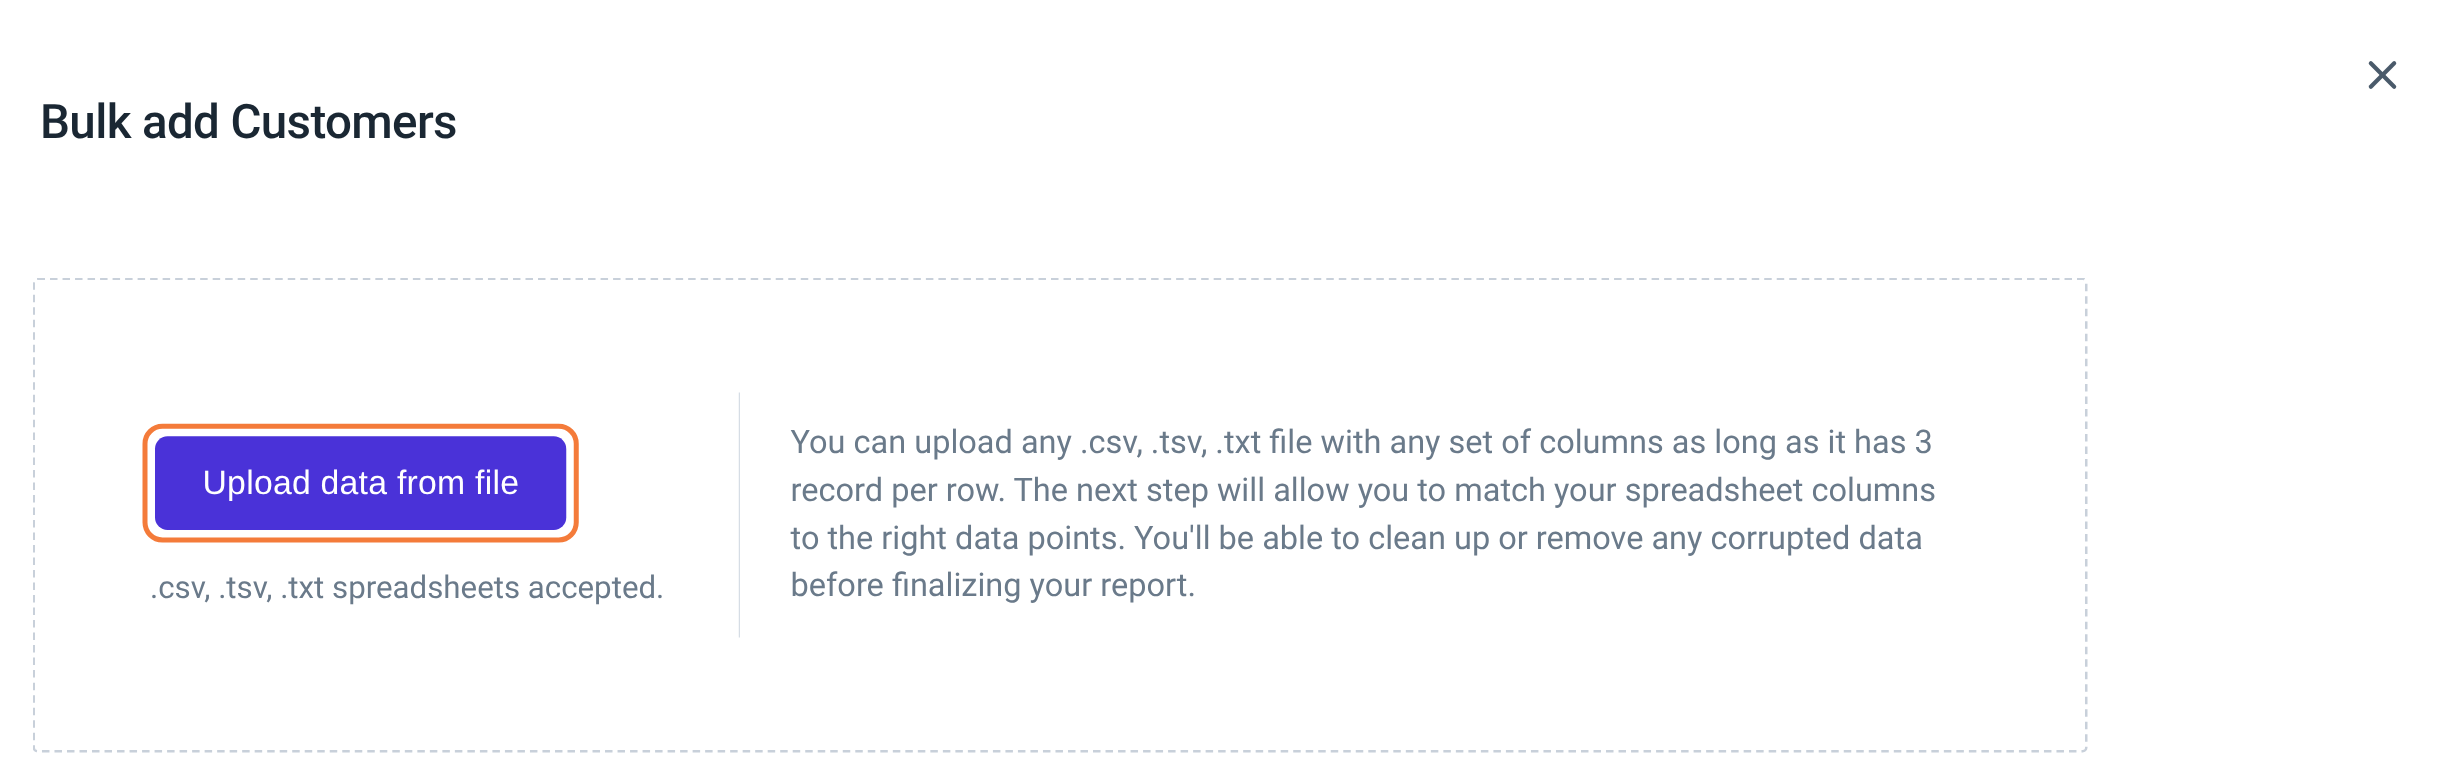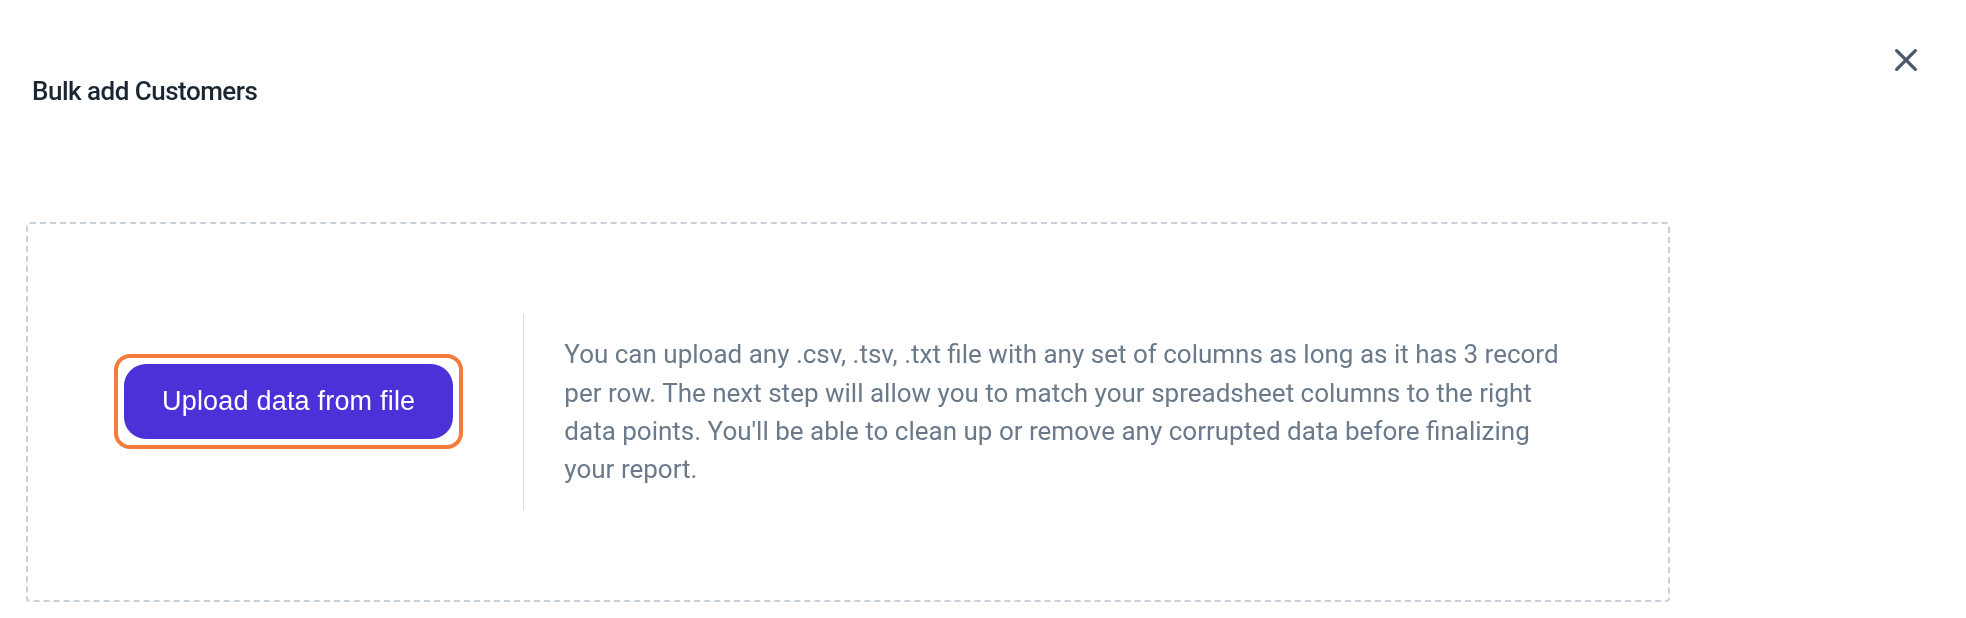--- a/index.html
+++ b/index.html
@@ -33,21 +33,21 @@
 
     .close-btn svg {
       width: 32px;
       height: 32px;
     }
 
     .modal-title {
       position: absolute;
       top: 76px;
       left: 32px;
-      font-size: 26px;
+      font-size: 38px;
       font-weight: 500;
       color: #1a2733;
       letter-spacing: -0.5px;
     }
 
     .dashed-container {
       position: absolute;
       top: 222px;
       left: 26px;
       right: 296px;
@@ -73,21 +73,21 @@
       border-radius: 16px;
       padding: 6px;
       display: inline-block;
       margin-bottom: 22px;
     }
 
     .upload-button {
       background: #4a32d8;
       color: #ffffff;
       border: none;
-      border-radius: 22px;
+      border-radius: 10px;
       padding: 22px 38px;
       font-size: 27px;
       font-weight: 500;
       cursor: pointer;
       letter-spacing: 0.2px;
     }
 
     .accepted-text {
       font-size: 25px;
       color: #6a7a8a;
@@ -124,20 +124,21 @@
   </svg>
 </button>
 
 <h1 class="modal-title">Bulk add Customers</h1>
 
 <div class="dashed-container">
   <div class="left-section">
     <div class="upload-highlight">
       <button class="upload-button">Upload data from file</button>
     </div>
+    <div class="accepted-text">.csv, .tsv, .txt spreadsheets accepted.</div>
   </div>
 
   <div class="divider"></div>
 
   <div class="right-section">
     <p class="description-text">You can upload any .csv, .tsv, .txt file with any set of columns as long as it has 3 record per row. The next step will allow you to match your spreadsheet columns to the right data points. You'll be able to clean up or remove any corrupted data before finalizing your report.</p>
   </div>
 </div>
 
 </body></html>

